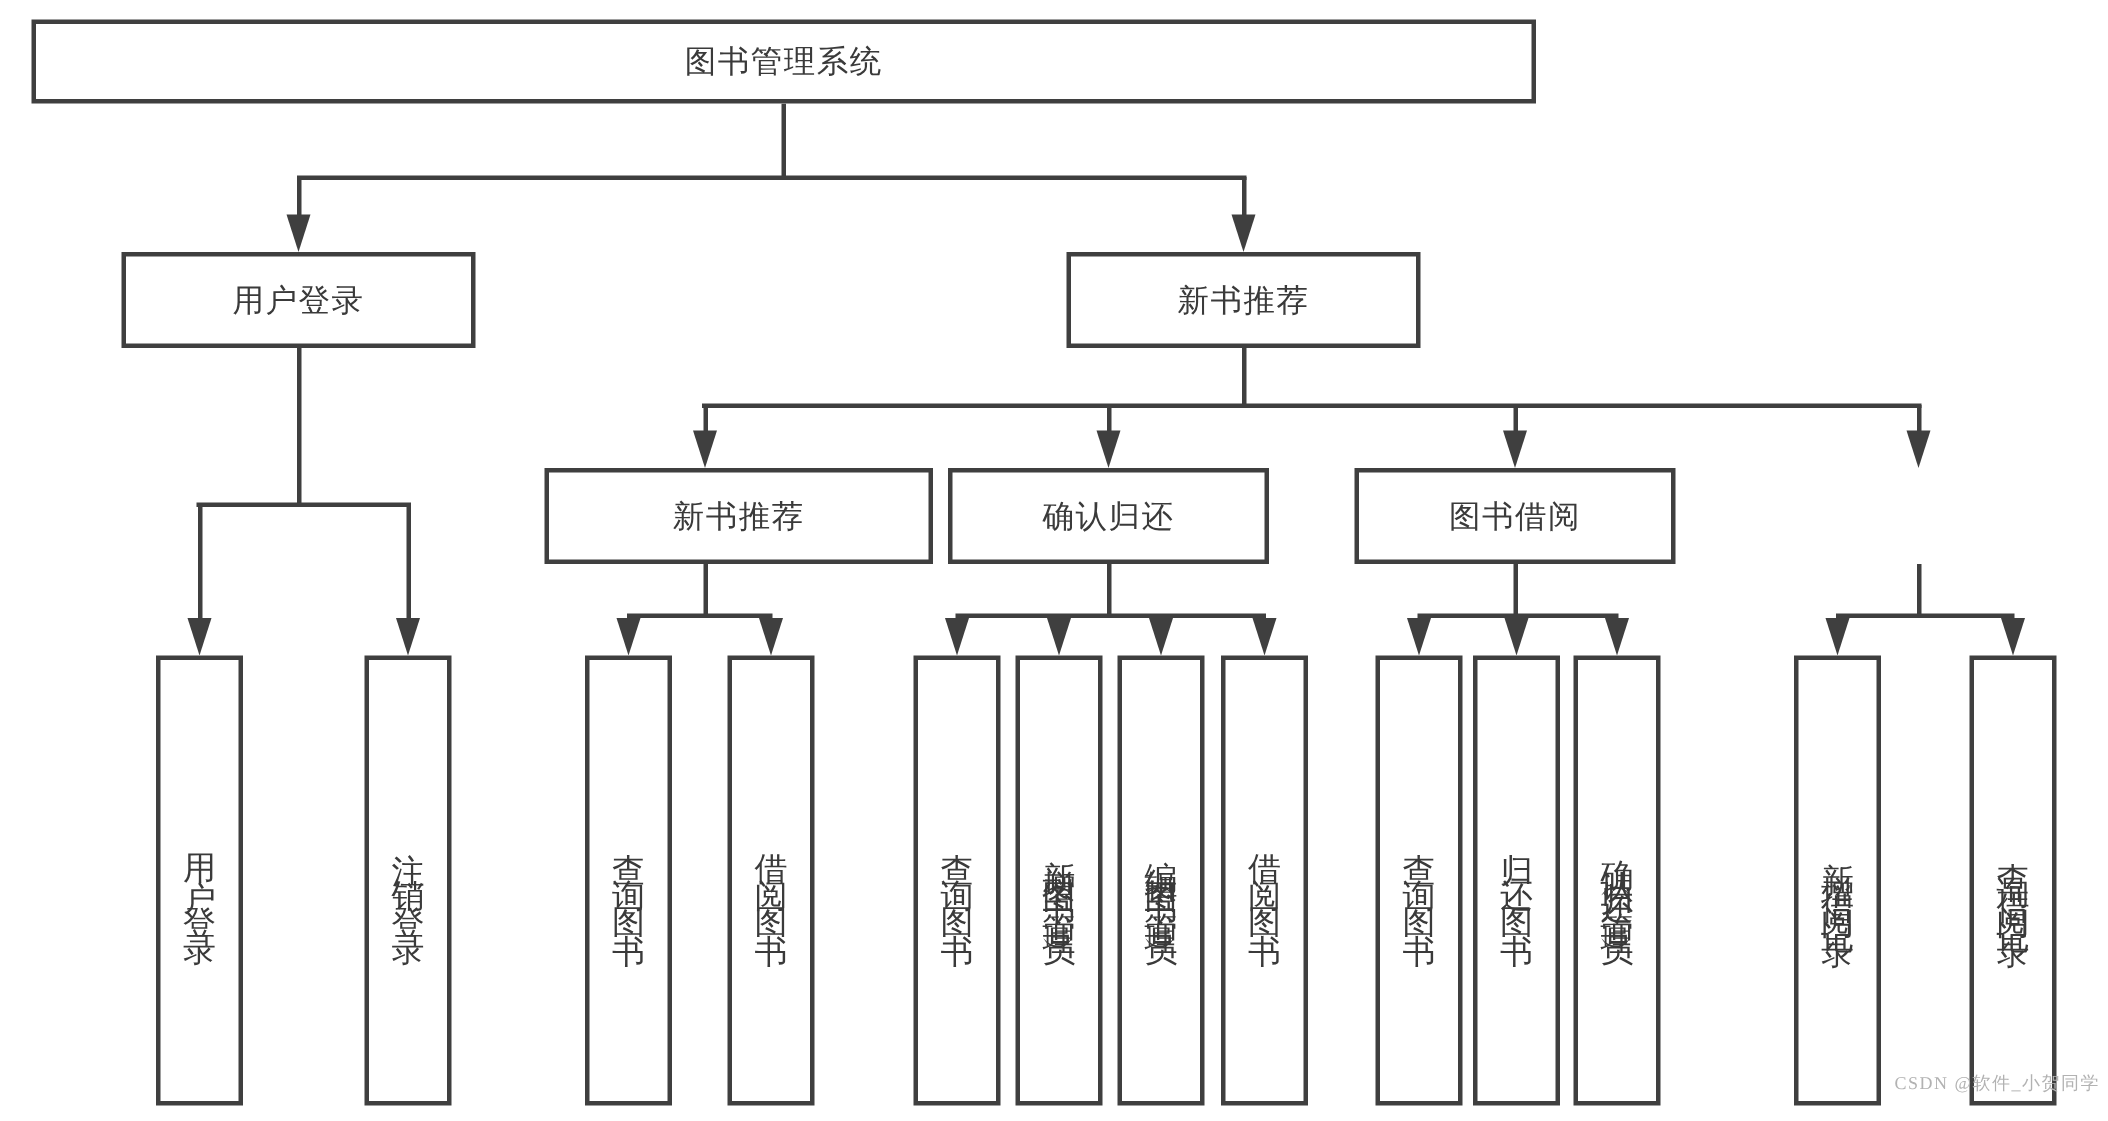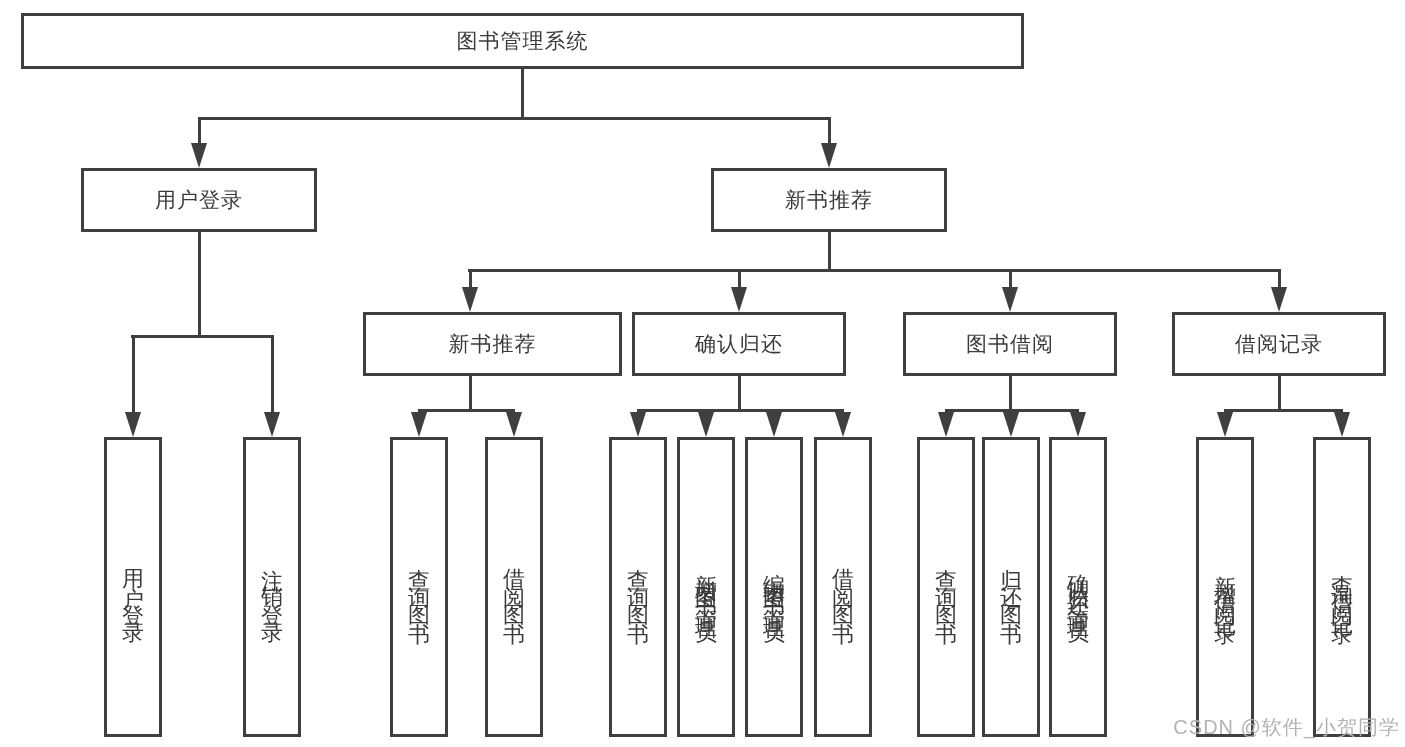--- a/index.html
+++ b/index.html
@@ -49,25 +49,26 @@
     position:absolute;
     width:0;height:0;
     border-left:8px solid transparent;
     border-right:8px solid transparent;
     border-top:25px solid var(--line);
   }
   #watermark{
     position:absolute;
     top:714px;
     right:5px;
-    font-size:20px;
+    font-size:12px;
     color:var(--wm);
     letter-spacing:1px;
     white-space:nowrap;
     z-index:5;
+    font-family:Liberation Serif, serif;
   }
 </style>
 </head>
 <body>
 
 <div id="stage">
 
   <div id="connectors">
       <div class="vline" style="left: 520.5px; top: 69px; width: 3px; height: 51px;"></div>
       <div class="vline" style="left: 197.5px; top: 118px; width: 3px; height: 28px;"></div>
@@ -125,23 +126,20 @@
 
   <div class="box" style="left:363px;top:312px;width:259px;height:64px">
     <span>新书推荐</span>
   </div>
   <div class="box" style="left:632px;top:312px;width:214px;height:64px">
     <span>确认归还</span>
   </div>
   <div class="box" style="left:903px;top:312px;width:214px;height:64px">
     <span>图书借阅</span>
   </div>
-  <div class="box" style="left:1172px;top:312px;width:214px;height:64px">
-    <span>借阅记录</span>
-  </div>
 
   <div class="box leaf" style="left:104px">
     <span class="vtext">用户登录</span>
   </div>
   <div class="box leaf" style="left:243px">
     <span class="vtext">注销登录</span>
   </div>
   <div class="box leaf" style="left:390px">
     <span class="vtext">查询图书</span>
   </div>

